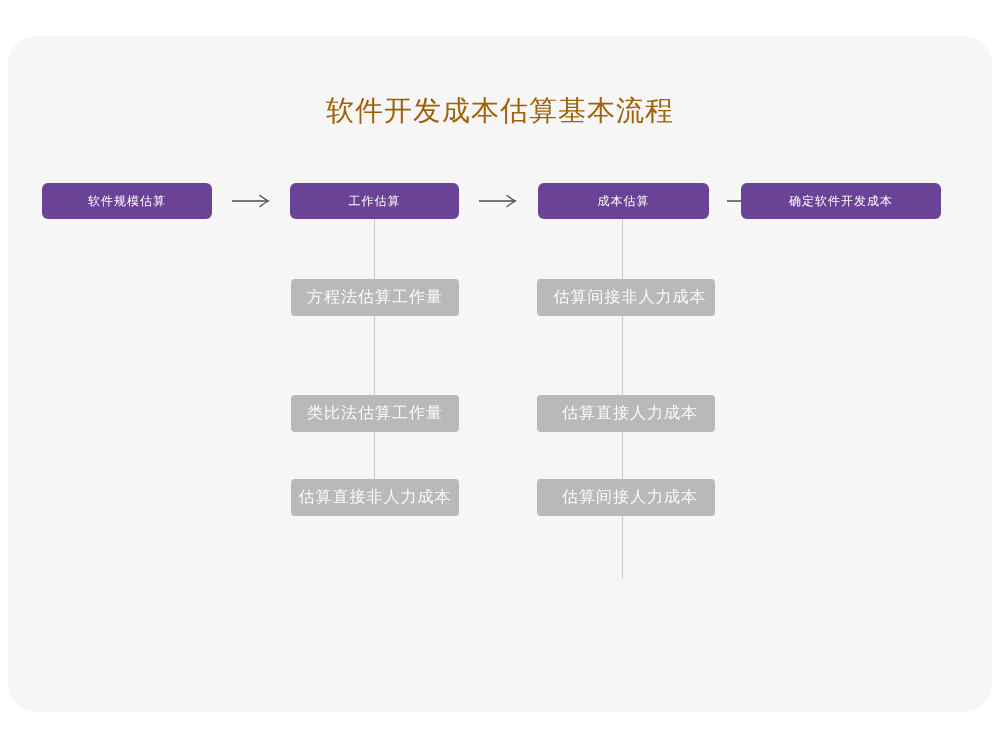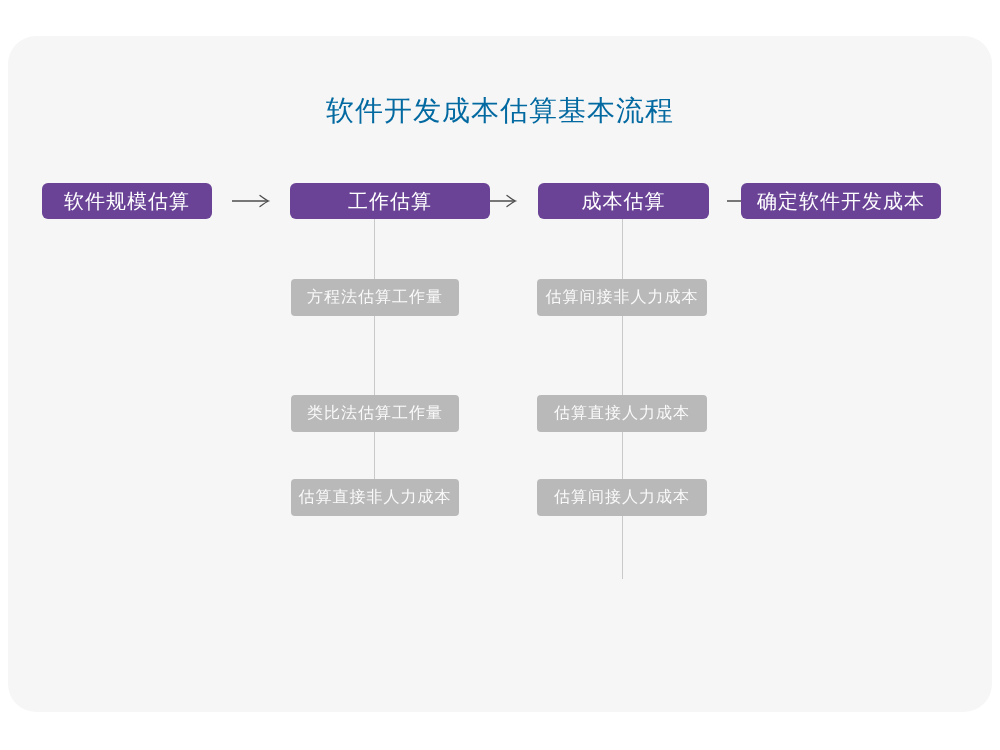--- a/index.html
+++ b/index.html
@@ -25,39 +25,39 @@
     border-radius: 28px;
   }
   .diagram-title {
     position: absolute;
     left: 0;
     top: 92px;
     width: 1000px;
     text-align: center;
     font-size: 28px;
     font-weight: 500;
-    color: #0369a1;
+    color: #a16207;
     letter-spacing: 1px;
   }
   .stage-box {
     position: absolute;
     top: 183px;
     height: 36px;
     background: #6a4396;
     border-radius: 6px;
     color: #ffffff;
-    font-size: 20px;
+    font-size: 12px;
     display: flex;
     align-items: center;
     justify-content: center;
     letter-spacing: 1px;
     z-index: 3;
   }
   .stage-1 { left: 42px;  width: 170px; }
-  .stage-2 { left: 290px; width: 200px; }
+  .stage-2 { left: 290px; width: 169px; }
   .stage-3 { left: 538px; width: 171px; }
   .stage-4 { left: 741px; width: 200px; }
   .flow-arrow {
     position: absolute;
     top: 193px;
     width: 40px;
     height: 16px;
     z-index: 2;
   }
   .arrow-1 { left: 231px; }
@@ -78,21 +78,21 @@
     border-radius: 4px;
     color: #fafafa;
     font-size: 16px;
     display: flex;
     align-items: center;
     justify-content: center;
     letter-spacing: 1px;
     z-index: 2;
   }
   .col-a { left: 291px; width: 168px; }
-  .col-b { left: 537px; width: 170px; }
+  .col-b { left: 537px; width: 170px; padding-left: 8px; }
   .row-1 { top: 279px; }
   .row-2 { top: 395px; }
   .row-3 { top: 479px; }
   .row-4 { top: 579px; }
 </style>
 </head>
 <body>
 
 <div class="canvas">
   <div class="card"></div>

